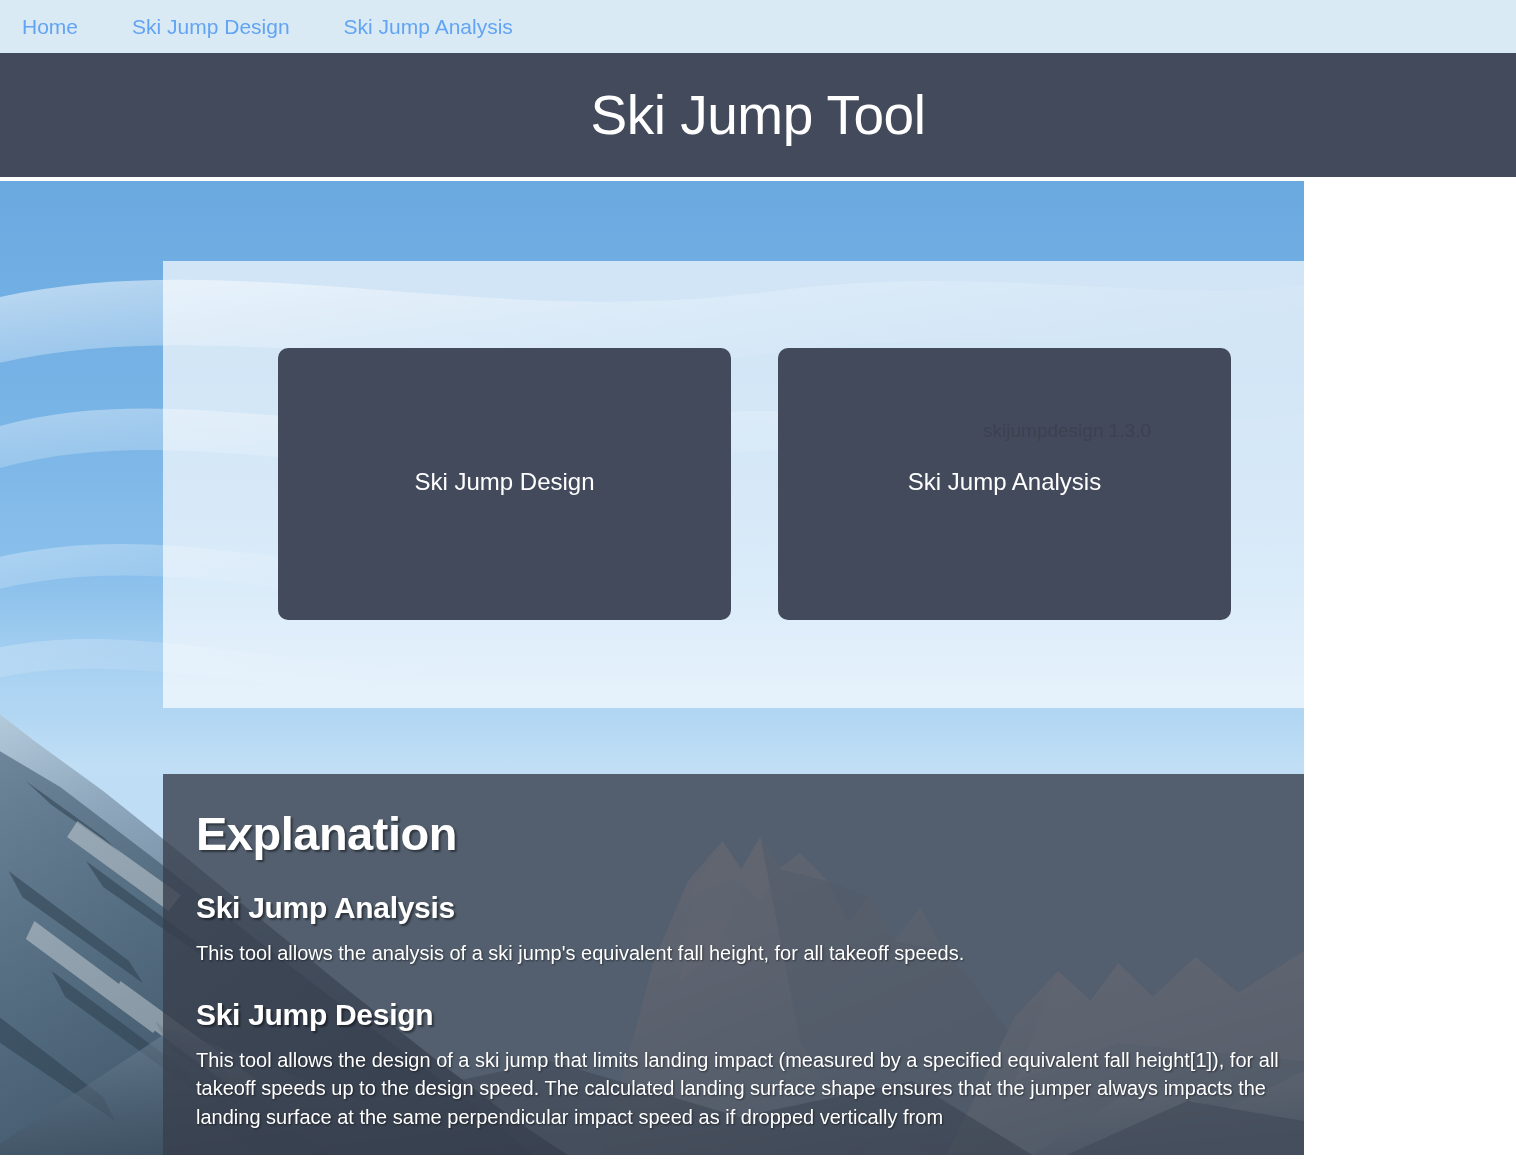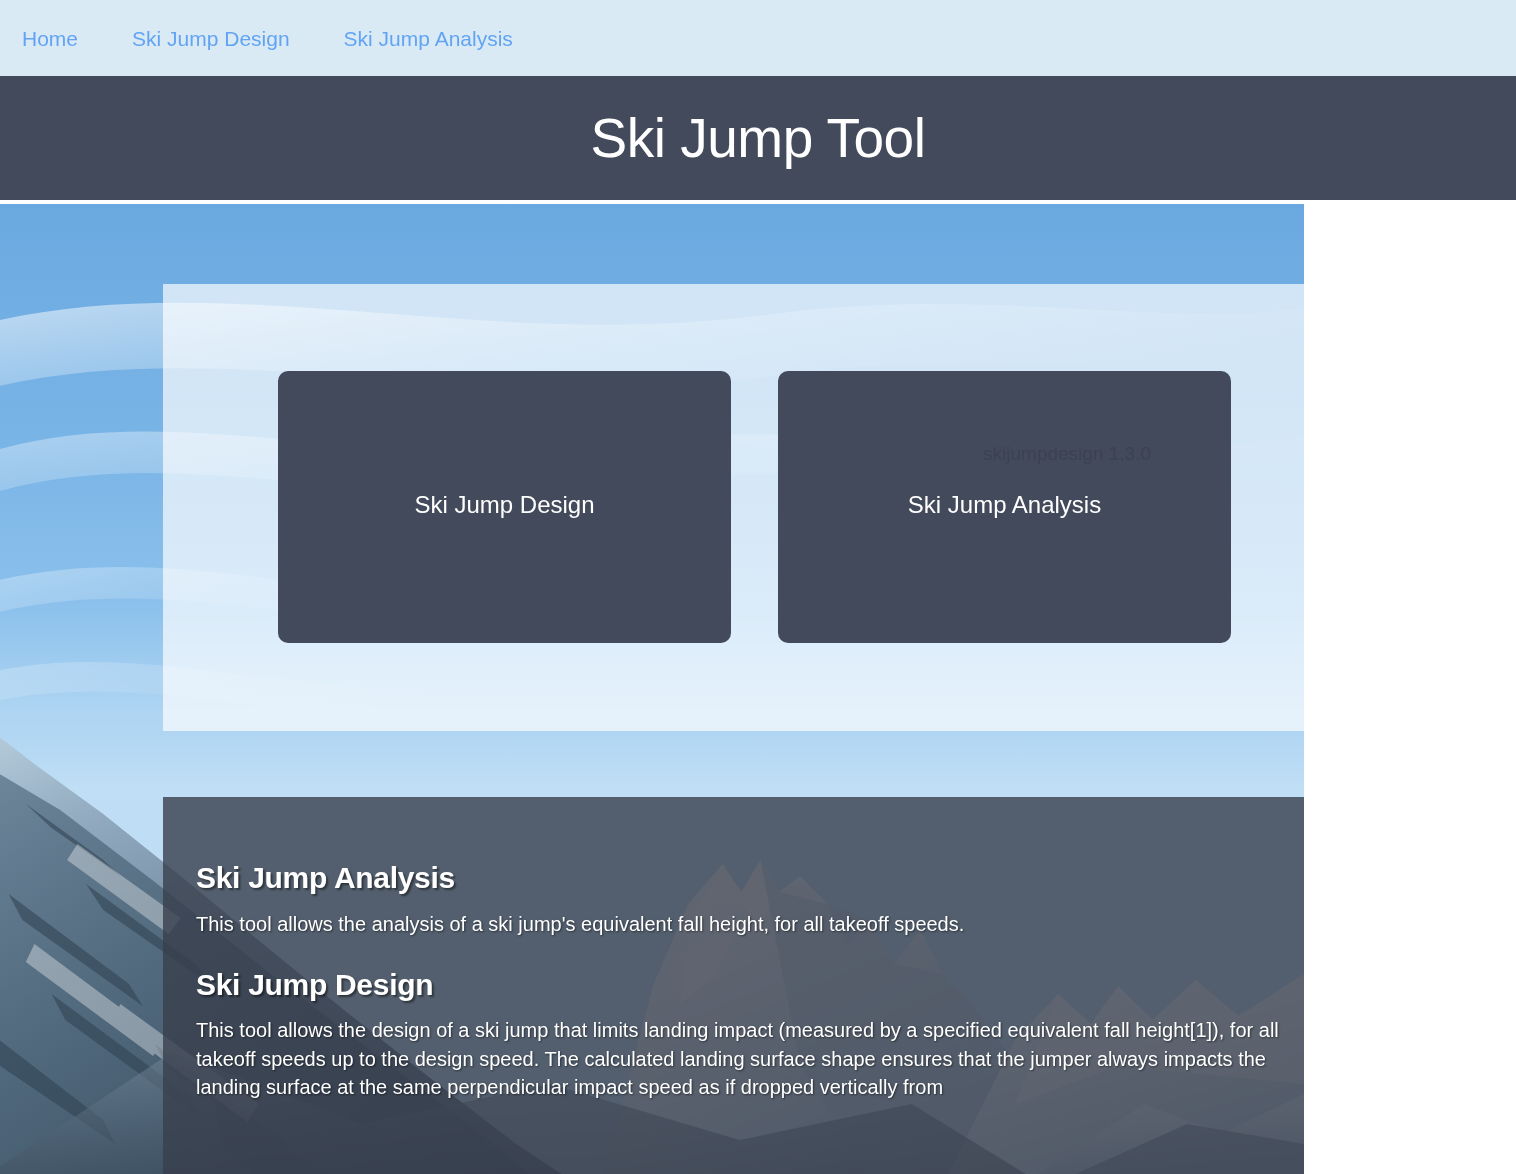--- a/index.html
+++ b/index.html
@@ -7,21 +7,21 @@
   html, body {
     margin: 0; padding: 0;
     width: 1516px; height: 1174px;
     overflow: hidden;
     font-family: "Liberation Sans", "DejaVu Sans", sans-serif;
     background: #ffffff;
   }
 
   
   .navbar {
-    height: 76px;
+    height: 53px;
     background: #daeaf4;
     display: flex;
     align-items: center;
     padding: 0 0 0 22px;
     gap: 0;
   }
   .nav-link {
     color: #62a4f3;
     font-size: 21px;
     text-decoration: none;
@@ -259,19 +259,20 @@
   <div class="version">skijumpdesign 1.3.0</div>
 
   <div class="card">
     <div class="btn-row">
       <button class="big-btn">Ski Jump Design</button>
       <button class="big-btn">Ski Jump Analysis</button>
     </div>
   </div>
 
   <div class="explanation">
+    <h1>Explanation</h1>
     <h2>Ski Jump Analysis</h2>
     <p>This tool allows the analysis of a ski jump's equivalent fall height, for all takeoff speeds.</p>
     <h2>Ski Jump Design</h2>
     <p>This tool allows the design of a ski jump that limits landing impact (measured by a specified equivalent fall height[1]), for all takeoff speeds up to the design speed. The calculated landing surface shape ensures that the jumper always impacts the landing surface at the same perpendicular impact speed as if dropped vertically from</p>
   </div>
 
 </div>
 
 </body></html>

